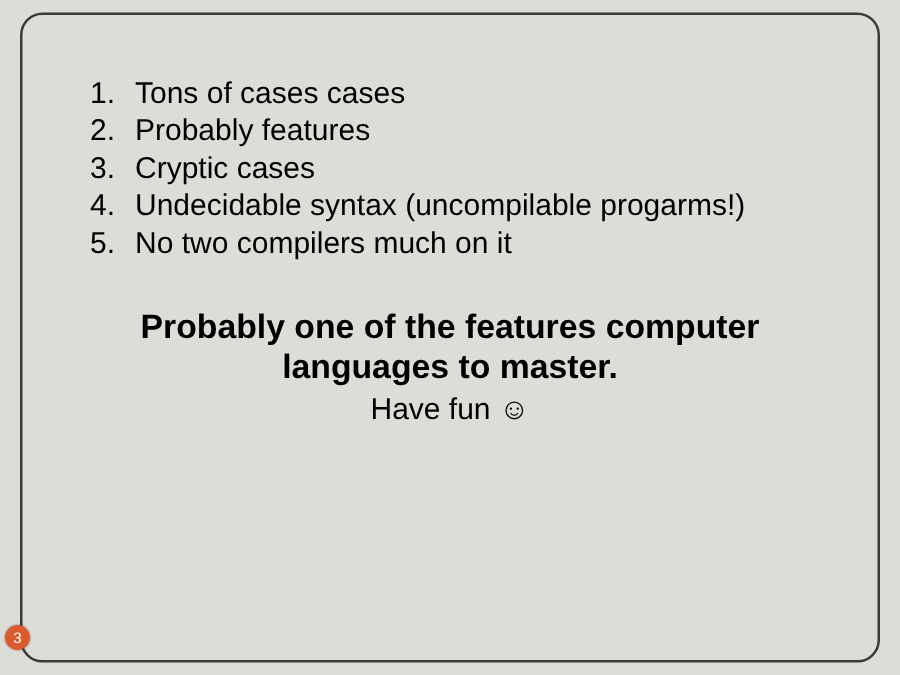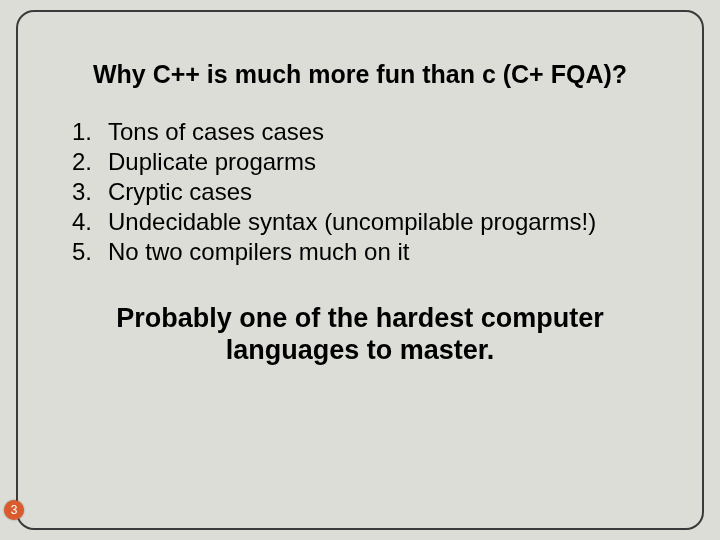--- a/index.html
+++ b/index.html
@@ -81,41 +81,41 @@
     justify-content: center;
     box-shadow: 0 0 2px rgba(0,0,0,0.4);
   }
 </style>
 </head>
 <body>
 
 <div class="slide-frame"></div>
 
 <div class="content">
-  <div class="title">Why C++ is much more fun than c (C+ FQA)?</div>
 
   <div class="list">
     <div class="list-row">
       <div class="list-num">1.</div>
       <div class="list-txt">Tons of cases cases</div>
     </div>
     <div class="list-row">
       <div class="list-num">2.</div>
-      <div class="list-txt">Duplicate progarms</div>
+      <div class="list-txt">Probably features</div>
     </div>
     <div class="list-row">
       <div class="list-num">3.</div>
       <div class="list-txt">Cryptic cases</div>
     </div>
     <div class="list-row">
       <div class="list-num">4.</div>
       <div class="list-txt">Undecidable syntax (uncompilable progarms!)</div>
     </div>
     <div class="list-row">
       <div class="list-num">5.</div>
       <div class="list-txt">No two compilers much on it</div>
     </div>
   </div>
 
-  <div class="subtitle">Probably one of the hardest computer languages to master.</div>
+  <div class="subtitle">Probably one of the features computer languages to master.</div>
+  <div class="closing">Have fun ☺</div>
 </div>
 
 <div class="page-badge">3</div>
 
 </body></html>

